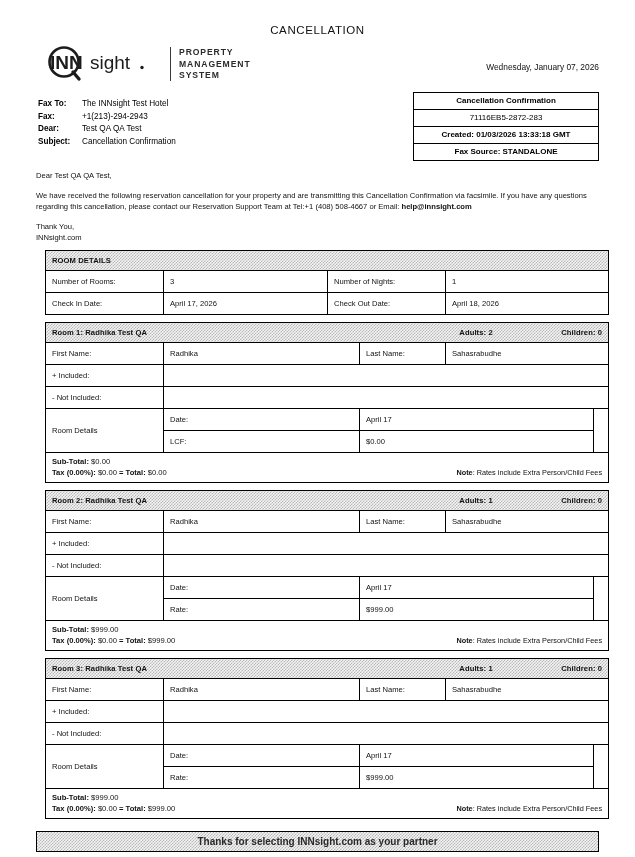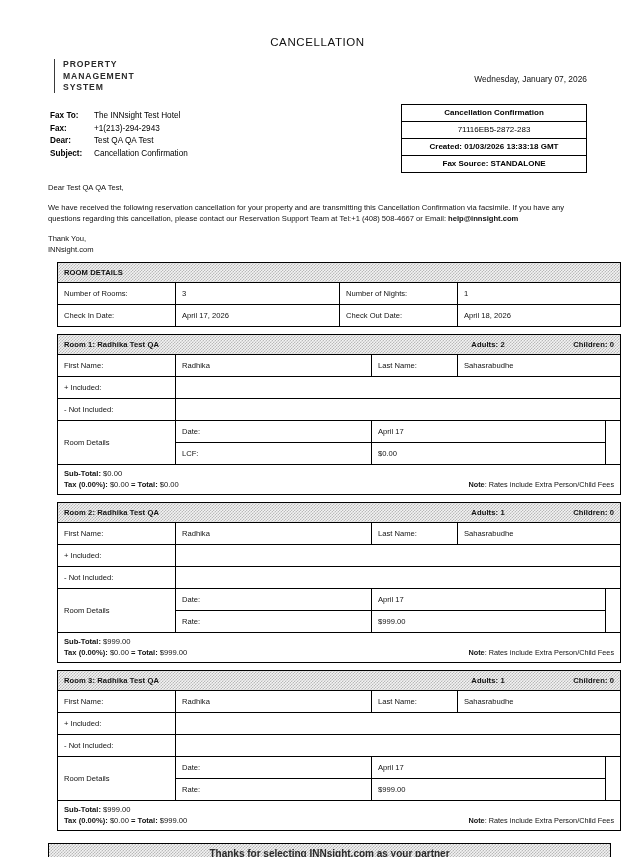--- a/index.html
+++ b/index.html
@@ -15,21 +15,21 @@
     position: relative;
     overflow: hidden;
   }
 
   .page {
     position: absolute;
     left: 0; top: 0;
     width: 635px;
     height: 648px;
     box-sizing: border-box;
-    padding: 12px;
+    padding: 0;
   }
 
   
   .doc-title {
     text-align: center;
     font-size: 11.5px;
     letter-spacing: 0.6px;
     padding-top: 24px;
     color: #111;
   }
@@ -202,20 +202,29 @@
 </head>
 <body>
 
 <div class="page">
 
   <div class="doc-title">CANCELLATION</div>
 
   <div class="header-zone">
 
     <div class="logo-block">
+      <div class="logo-mark">
+        <svg width="128" height="36" viewBox="0 0 128 36" xmlns="http://www.w3.org/2000/svg">
+          <circle cx="26" cy="16" r="14.5" fill="none" stroke="#1c1c1c" stroke-width="2.6"></circle>
+          <line x1="35" y1="26" x2="41" y2="33" stroke="#1c1c1c" stroke-width="3.4" stroke-linecap="round"></line>
+          <text x="12" y="23" font-family="Liberation Sans, sans-serif" font-size="19" font-weight="bold" fill="#1c1c1c">INN</text>
+          <text x="52" y="23" font-family="Liberation Sans, sans-serif" font-size="19" fill="#1c1c1c">sight</text>
+          <circle cx="104" cy="21.5" r="1.7" fill="#1c1c1c"></circle>
+        </svg>
+      </div>
       <div class="logo-divider"></div>
       <div class="logo-words">
         <div>PROPERTY</div>
         <div>MANAGEMENT</div>
         <div>SYSTEM</div>
       </div>
     </div>
 
     <div class="date-line">Wednesday, January 07, 2026</div>
 

